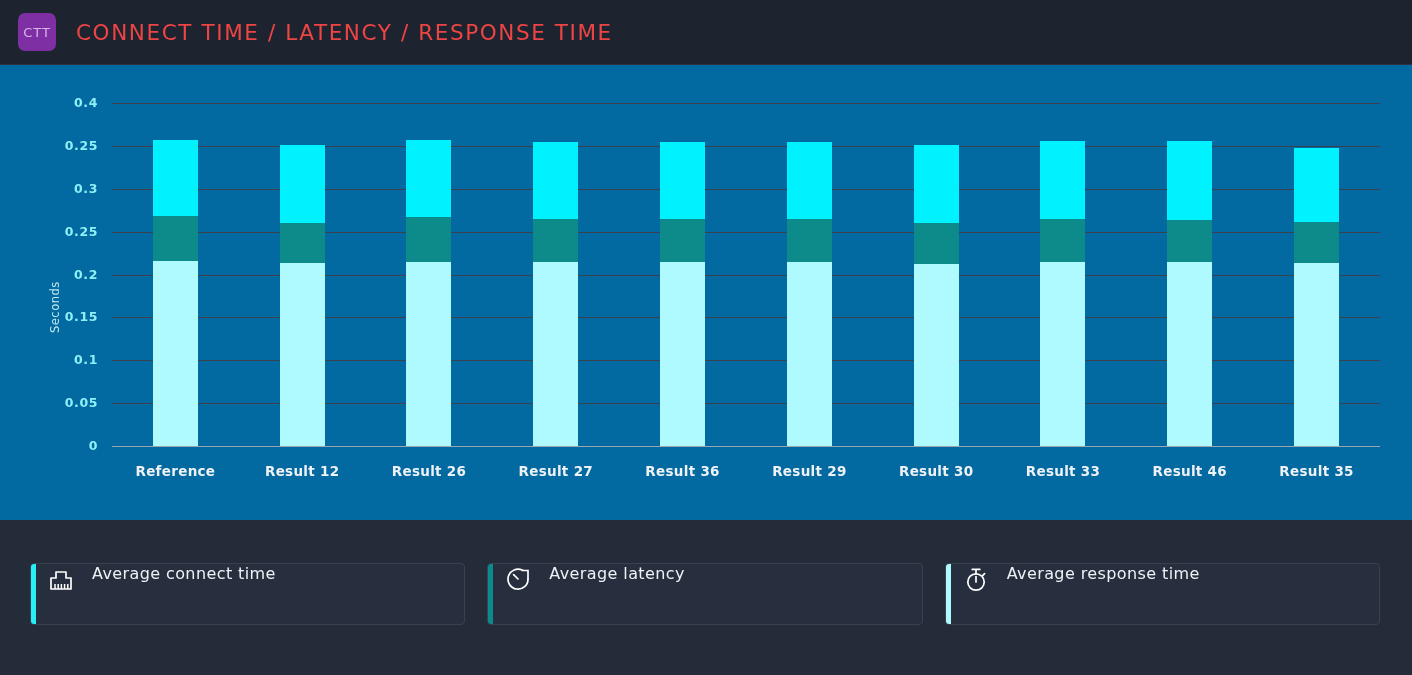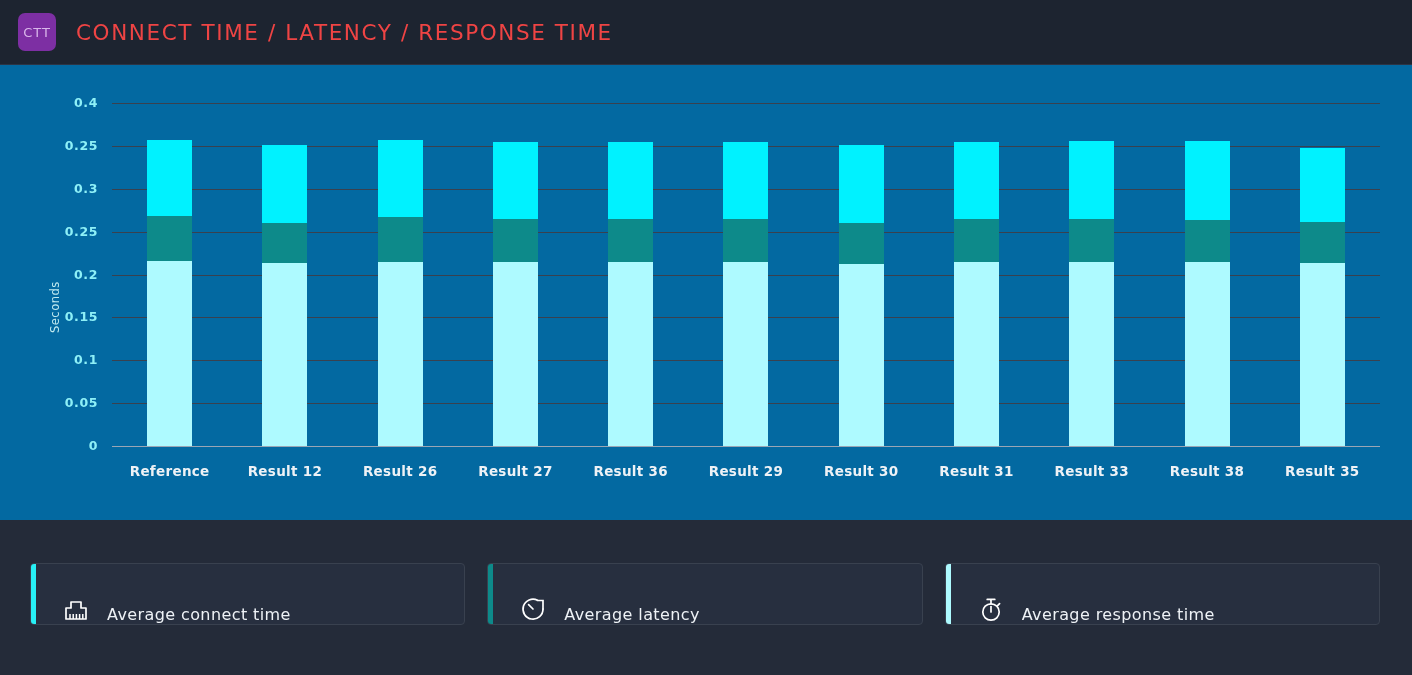--- a/index.html
+++ b/index.html
@@ -122,23 +122,23 @@
     gap: 22px;
     padding: 43px 32px 0 30px;
   }
   .card {
     flex: 1 1 0;
     height: 62px;
     background: #272f3f;
     border: 1px solid #39414f;
     border-radius: 4px;
     display: flex;
-    align-items: flex-end;
+    align-items: flex-start;
     position: relative;
-    padding-left: 30px;
+    padding-left: 15px;
     overflow: hidden;
   }
   .accent {
     position: absolute;
     left: 0; top: 0; bottom: 0;
     width: 5px;
   }
   .card-icon {
     width: 30px; height: 30px;
     flex: 0 0 auto;
@@ -254,42 +254,34 @@
         </div>
         <div class="barcol">
           <div class="bar" style="height: 87.75%;">
             <div class="seg" style="background: rgb(0, 242, 255); height: 25.9259%;"></div>
             <div class="seg" style="background: rgb(13, 138, 138); height: 13.6752%;"></div>
             <div class="seg" style="background: rgb(174, 250, 255); height: 60.3989%;"></div>
           </div>
           <div class="xlab">Result 30</div>
         </div>
         <div class="barcol">
-          <div class="bar" style="height: 88.5%;">
-            <div class="seg" style="background: rgb(0, 242, 255); height: 25.1412%;"></div>
-            <div class="seg" style="background: rgb(13, 138, 138); height: 14.1243%;"></div>
-            <div class="seg" style="background: rgb(174, 250, 255); height: 60.7345%;"></div>
-          </div>
-          <div class="xlab">Result 31</div>
-        </div>
-        <div class="barcol">
           <div class="bar" style="height: 89%;">
             <div class="seg" style="background: rgb(0, 242, 255); height: 25.5618%;"></div>
             <div class="seg" style="background: rgb(13, 138, 138); height: 14.0449%;"></div>
             <div class="seg" style="background: rgb(174, 250, 255); height: 60.3933%;"></div>
           </div>
           <div class="xlab">Result 33</div>
         </div>
         <div class="barcol">
           <div class="bar" style="height: 89%;">
             <div class="seg" style="background: rgb(0, 242, 255); height: 25.8427%;"></div>
             <div class="seg" style="background: rgb(13, 138, 138); height: 13.764%;"></div>
             <div class="seg" style="background: rgb(174, 250, 255); height: 60.3933%;"></div>
           </div>
-          <div class="xlab">Result 38</div>
+          <div class="xlab">Result 46</div>
         </div>
         <div class="barcol">
           <div class="bar" style="height: 86.75%;">
             <div class="seg" style="background: rgb(0, 242, 255); height: 24.7839%;"></div>
             <div class="seg" style="background: rgb(13, 138, 138); height: 13.8329%;"></div>
             <div class="seg" style="background: rgb(174, 250, 255); height: 61.3833%;"></div>
           </div>
           <div class="xlab">Result 35</div>
         </div>
       </div>

